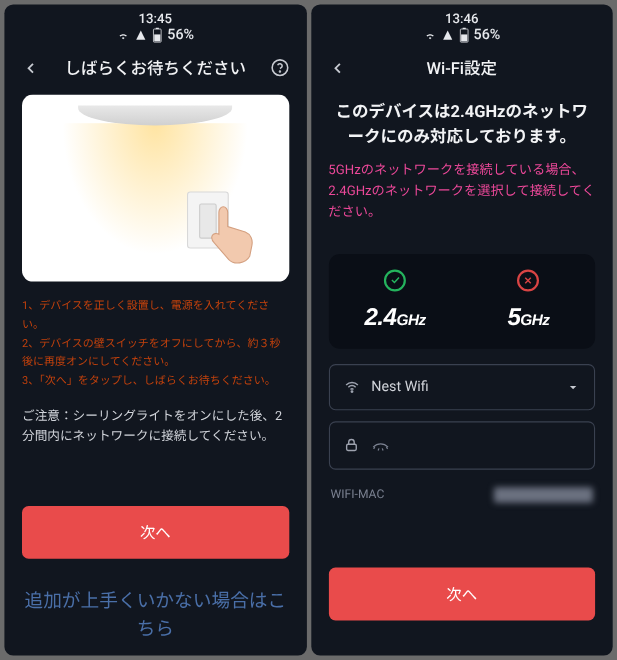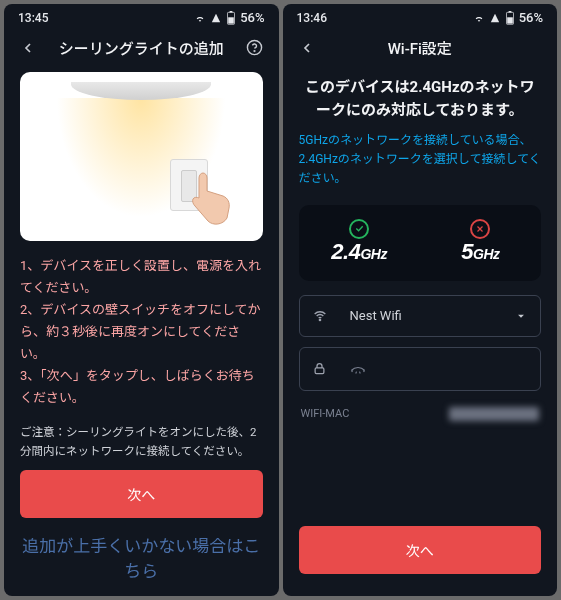--- a/index.html
+++ b/index.html
@@ -23,20 +23,21 @@
     color: #e6e8ec;
   }
   .statusbar {
     display: flex;
     justify-content: space-between;
     align-items: center;
     padding: 6px 14px 2px;
     font-size: 12px;
     font-weight: 500;
     color: #e6e8ec;
+    flex-direction: column;
   }
   .statusbar .right { display: flex; align-items: center; gap: 4px; font-size: 13px; }
   .statusbar svg { fill: #e6e8ec; }
   .appbar {
     display: flex;
     align-items: center;
     justify-content: space-between;
     padding: 10px 14px 14px;
   }
   .appbar .title {
@@ -82,75 +83,76 @@
     border-radius: 3px;
   }
   .wall-switch::after{
     content:""; position:absolute; top:10px; left:50%; transform:translateX(-50%);
     width:14px; height:30px; background:#e8e8e8; border:1px solid #ccc; border-radius:2px;
   }
   .hand {
     position:absolute; bottom:8px; right:30px; width:60px; height:70px;
   }
   .instructions {
-    font-size: 13px;
+    font-size: 10px;
     line-height: 1.7;
-    color: #fca5a5;
+    color: #c2410c;
     margin-bottom: 14px;
   }
   .note {
     font-size: 11.5px;
     line-height: 1.6;
     color: #d0d3d9;
     margin-bottom: auto;
   }
   .primary-btn {
     background: #e94b4b;
     color: #fff;
     text-align: center;
     border-radius: 6px;
     padding: 14px 0;
     font-size: 14px;
-    margin: 10px 0 10px;
+    margin: 10px 0 20px;
     cursor: pointer;
   }
   .secondary-link {
     text-align: center;
     font-size: 17px;
     color: #4a6fa8;
     padding: 4px 0 14px;
     cursor: pointer;
   }
   
   .heading {
     text-align: center;
     font-size: 15px;
     font-weight: 700;
     color: #f2f3f5;
     line-height: 1.5;
     margin: 4px 0 10px;
   }
   .subtext {
     font-size: 12px;
-    color: #0ea5e9;
+    color: #ec4899;
     line-height: 1.6;
-    margin-bottom: 16px;
+    margin-bottom: 28px;
   }
   .freq-panel {
     background: #0a0e16;
     border-radius: 10px;
     padding: 14px 0 16px;
     display: flex;
     margin-bottom: 14px;
   }
   .freq-col {
     flex:1;
     display:flex;
     flex-direction:column;
     align-items:center;
+    gap:10px;
   }
   .freq-label {
     font-family: Arial, sans-serif;
     font-weight: 900;
     font-style: italic;
     color: #fff;
     letter-spacing: -0.5px;
   }
   .freq-24 { font-size: 22px; }
   .freq-5 { font-size: 22px; }
@@ -158,21 +160,21 @@
   .tick-circle { width:20px; height:20px; border:2px solid #24b35d; border-radius:50%; display:flex; align-items:center; justify-content:center; }
   .tick-circle svg { stroke:#24b35d; }
   .cross-circle { width:20px; height:20px; border:2px solid #d94444; border-radius:50%; display:flex; align-items:center; justify-content:center; }
   .cross-circle svg { stroke:#d94444; }
   .field {
     border: 1px solid #3a4150;
     border-radius: 6px;
     padding: 12px 12px;
     display: flex;
     align-items: center;
-    gap: 22px;
+    gap: 10px;
     margin-bottom: 10px;
     font-size: 13px;
     color: #d0d3d9;
   }
   .field .grow { flex:1; }
   .field .caret { margin-left:auto; }
   .field input {
     flex:1;
     background: transparent;
     border: none;
@@ -217,21 +219,21 @@
         </svg>
       <span>56%</span>
     </span>
   </div>
   <div class="appbar">
     <div class="iconbtn">
       <svg width="16" height="16" viewBox="0 0 24 24" fill="none" stroke="currentColor" stroke-width="2.5">
           <polyline points="15 18 9 12 15 6"></polyline>
         </svg>
     </div>
-    <div class="title">シーリングライトの追加</div>
+    <div class="title">しばらくお待ちください</div>
     <div class="iconbtn">
       <svg width="17" height="17" viewBox="0 0 24 24" fill="none" stroke="currentColor" stroke-width="2">
           <circle cx="12" cy="12" r="10"></circle>
           <path d="M9.1 9a3 3 0 015.8 1c0 2-3 3-3 3"></path>
           <circle cx="12" cy="17" r="0.6" fill="currentColor"></circle>
         </svg>
     </div>
   </div>
   <div class="content">
     <div class="illustration">

